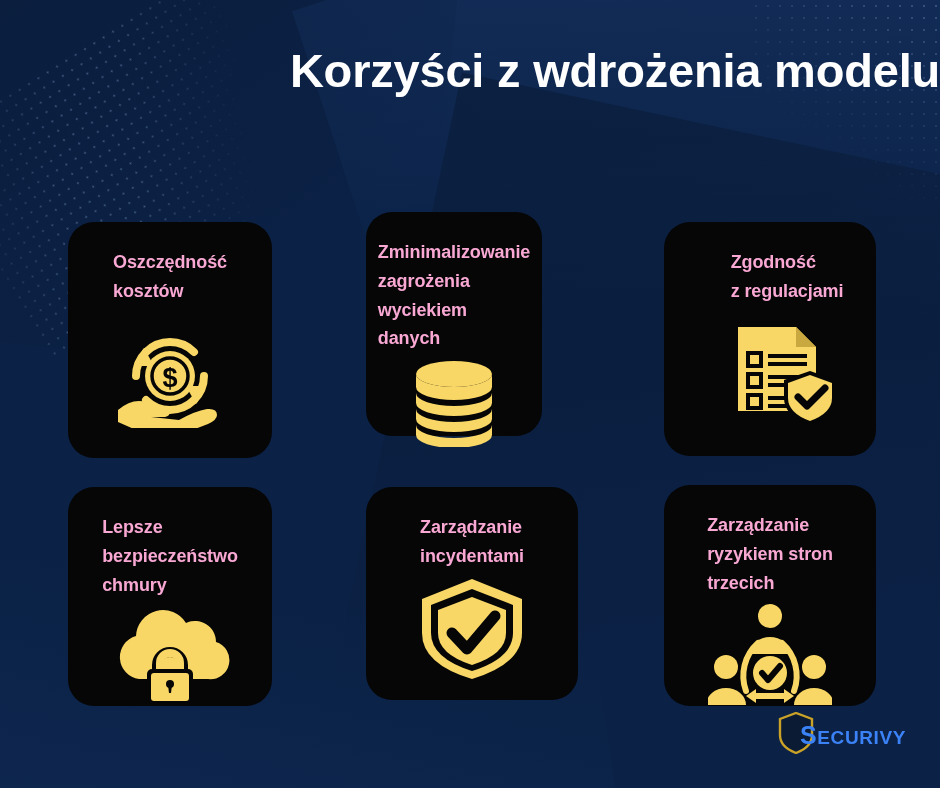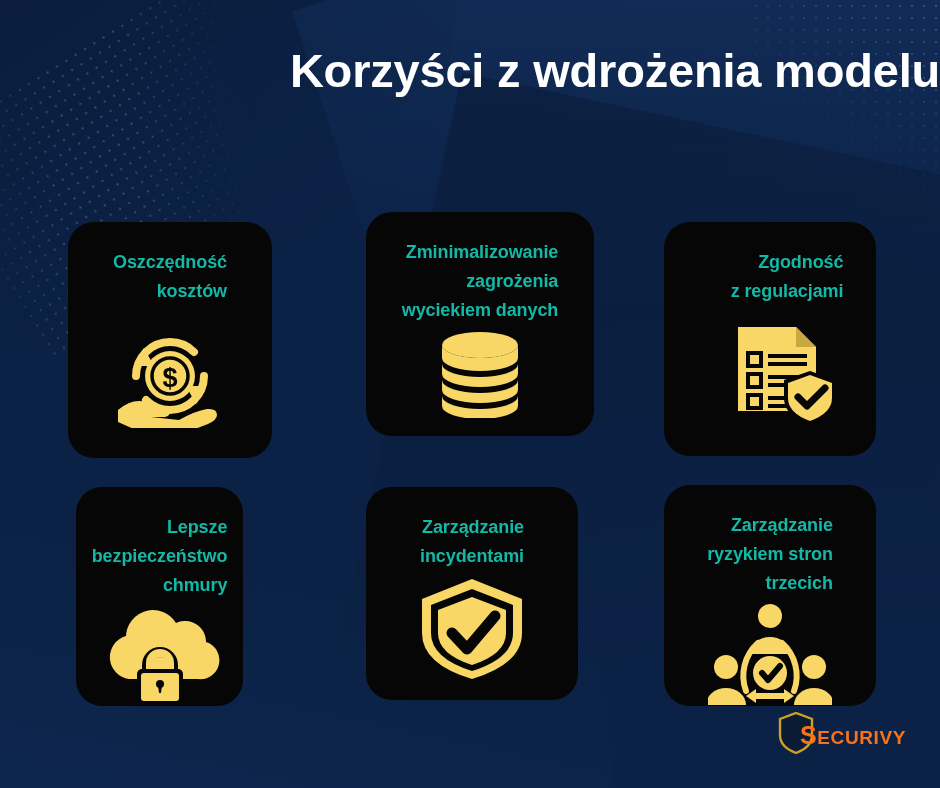--- a/index.html
+++ b/index.html
@@ -93,33 +93,33 @@
     position:absolute;
     background:#060606;
     border-radius:26px;
     display:flex;
     flex-direction:column;
     align-items:center;
     padding:26px 14px 18px;
   }
   
   .c0 { left:0px;   top:10px;  width:204px; height:236px; }
-  .c1 { left:298px; top:0px;   width:228px; height:224px; }
+  .c1 { left:298px; top:0px;   width:176px; height:224px; }
   .c2 { left:596px; top:10px;  width:212px; height:234px;padding-left:48px; }
   
-  .c3 { left:8px;   top:275px; width:167px; height:219px; }
+  .c3 { left:0px;   top:275px; width:204px; height:219px; }
   .c4 { left:298px; top:275px; width:212px; height:213px; }
   .c5 { left:596px; top:273px; width:212px; height:221px; }
 
   .card-label {
-    color:#14b8a6;
+    color:#f9a8d4;
     font-size:18px;
     font-weight:bold;
     line-height:1.6;
-    text-align:right;
+    text-align:left;
     white-space:pre-line;
     letter-spacing:-0.1px;
   }
   .card-icon {
     flex:1;
     display:flex;
     align-items:center;
     justify-content:center;
     width:100%;
     margin-top:6px;
@@ -129,21 +129,21 @@
   
   .brand {
     position:absolute;
     right:34px; bottom:30px;
     display:flex;
     align-items:center;
     z-index:6;
   }
   .brand-shield { margin-right:-14px; }
   .brand-text {
-    color:#f97316;
+    color:#3b82f6;
     font-weight:bold;
     font-size:19px;
     letter-spacing:0.6px;
     line-height:1;
     position:relative;
     z-index:2;
   }
   .brand-text .cap { font-size:25px; }
 </style>
 </head>

